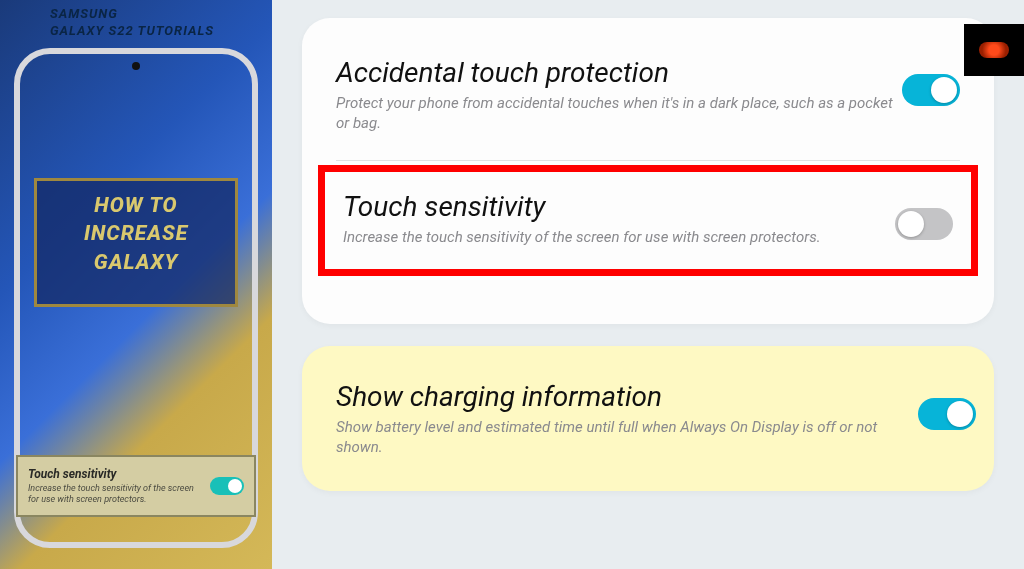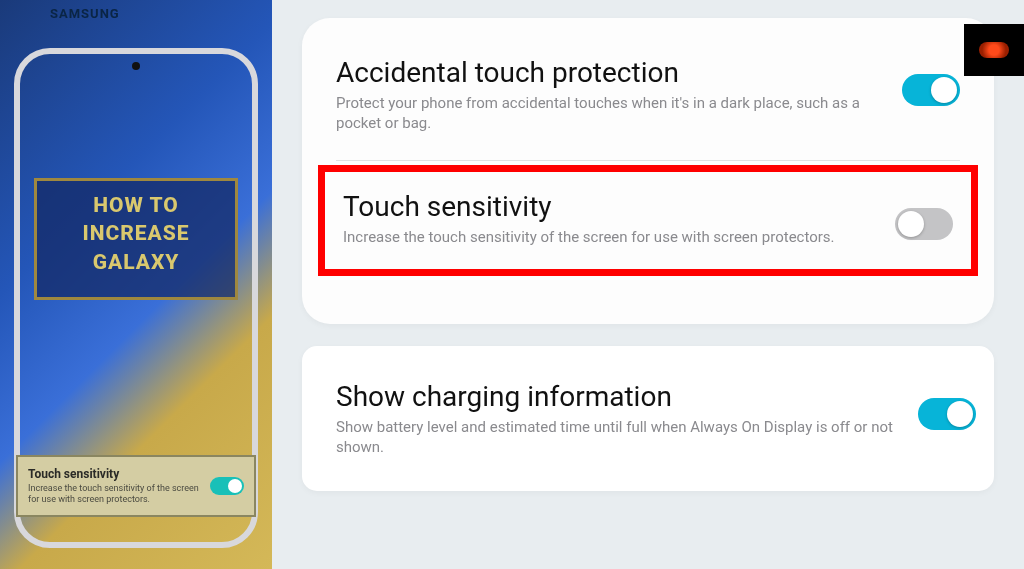--- a/index.html
+++ b/index.html
@@ -1,15 +1,15 @@
 <!DOCTYPE html>
 <html><head>
 <meta charset="utf-8">
 <style>
-  * { margin: 0; padding: 0; box-sizing: border-box; }
+  * { margin: 0; padding: 0; box-sizing: border-box; font-style: italic; }
   body {
     width: 1024px;
     height: 569px;
     font-family: -apple-system, BlinkMacSystemFont, "Segoe UI", Roboto, sans-serif;
     display: flex;
     background: #e8edf0;
     overflow: hidden;
     position: relative;
   }
   .left-panel {
@@ -49,21 +49,21 @@
     left: 50%;
     transform: translateX(-50%);
   }
   .title-box {
     position: absolute;
     top: 178px;
     left: 34px;
     width: 204px;
     border: 3px solid #9f883f;
     background: rgba(20, 40, 100, 0.72);
-    padding: 10px 8px 21px;
+    padding: 10px 8px 28px;
     text-align: center;
   }
   .title-box div {
     color: #d9c86e;
     font-weight: 800;
     font-size: 21px;
     letter-spacing: 1px;
     line-height: 1.35;
   }
   .mini-card {
@@ -163,22 +163,22 @@
     top: 3px;
     width: 26px;
     height: 26px;
     background: #fff;
     border-radius: 50%;
     box-shadow: 0 1px 3px rgba(0,0,0,0.25);
   }
   .toggle.on::after { right: 3px; }
   .toggle.off::after { left: 3px; }
   .second-card {
-    background: #ffffff;
-    border-radius: 15px;
+    background: #fef9c3;
+    border-radius: 28px;
     padding: 30px 18px 8px 34px;
     margin-top: 22px;
     box-shadow: 0 2px 6px rgba(0,0,0,0.04);
   }
   .caption-bar {
     position: absolute;
     bottom: 4px;
     left: 50%;
     transform: translateX(-50%);
     color: #1b5fe0;
@@ -209,20 +209,21 @@
     background: #e0e0e2;
     margin-bottom: 4px;
   }
 </style>
 </head>
 <body>
 
 <div class="left-panel">
   <div class="left-header">
     <div>SAMSUNG</div>
+    <div>GALAXY S22 TUTORIALS</div>
   </div>
   <div class="phone-frame">
     <div class="notch"></div>
   </div>
   <div class="title-box">
     <div>HOW TO</div>
     <div>INCREASE</div>
     <div>GALAXY</div>
   </div>
   <div class="mini-card">

